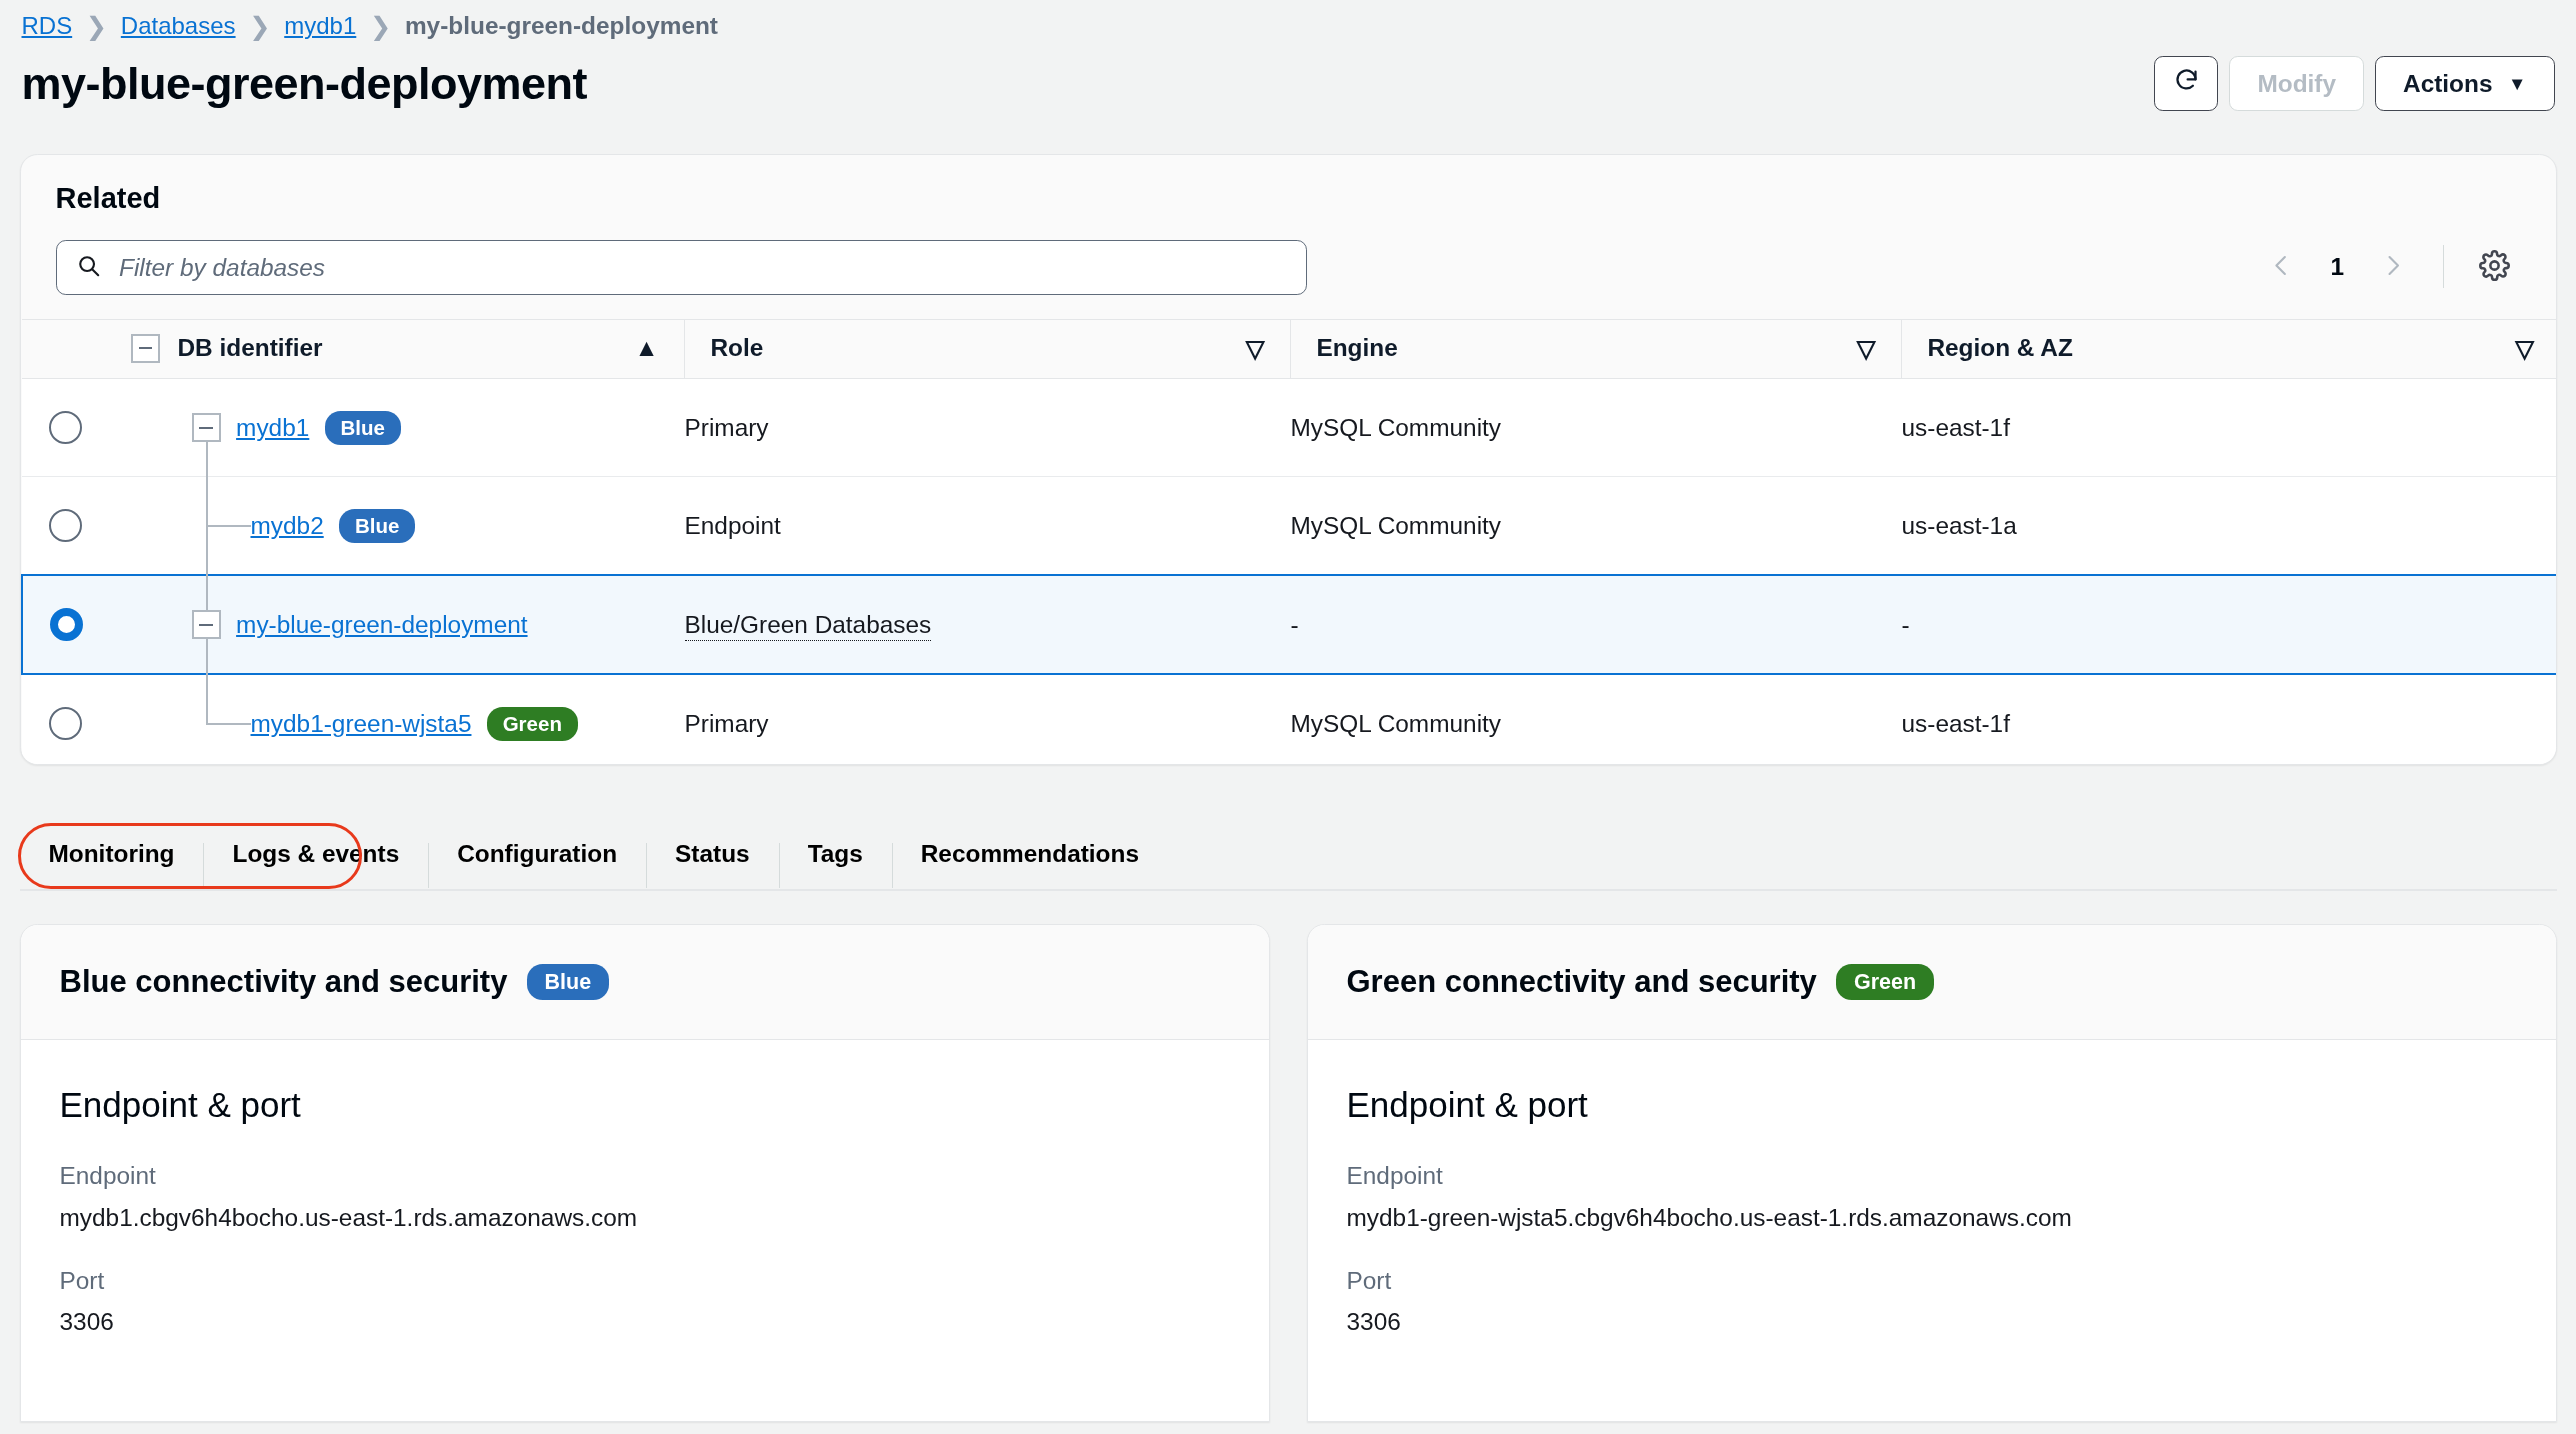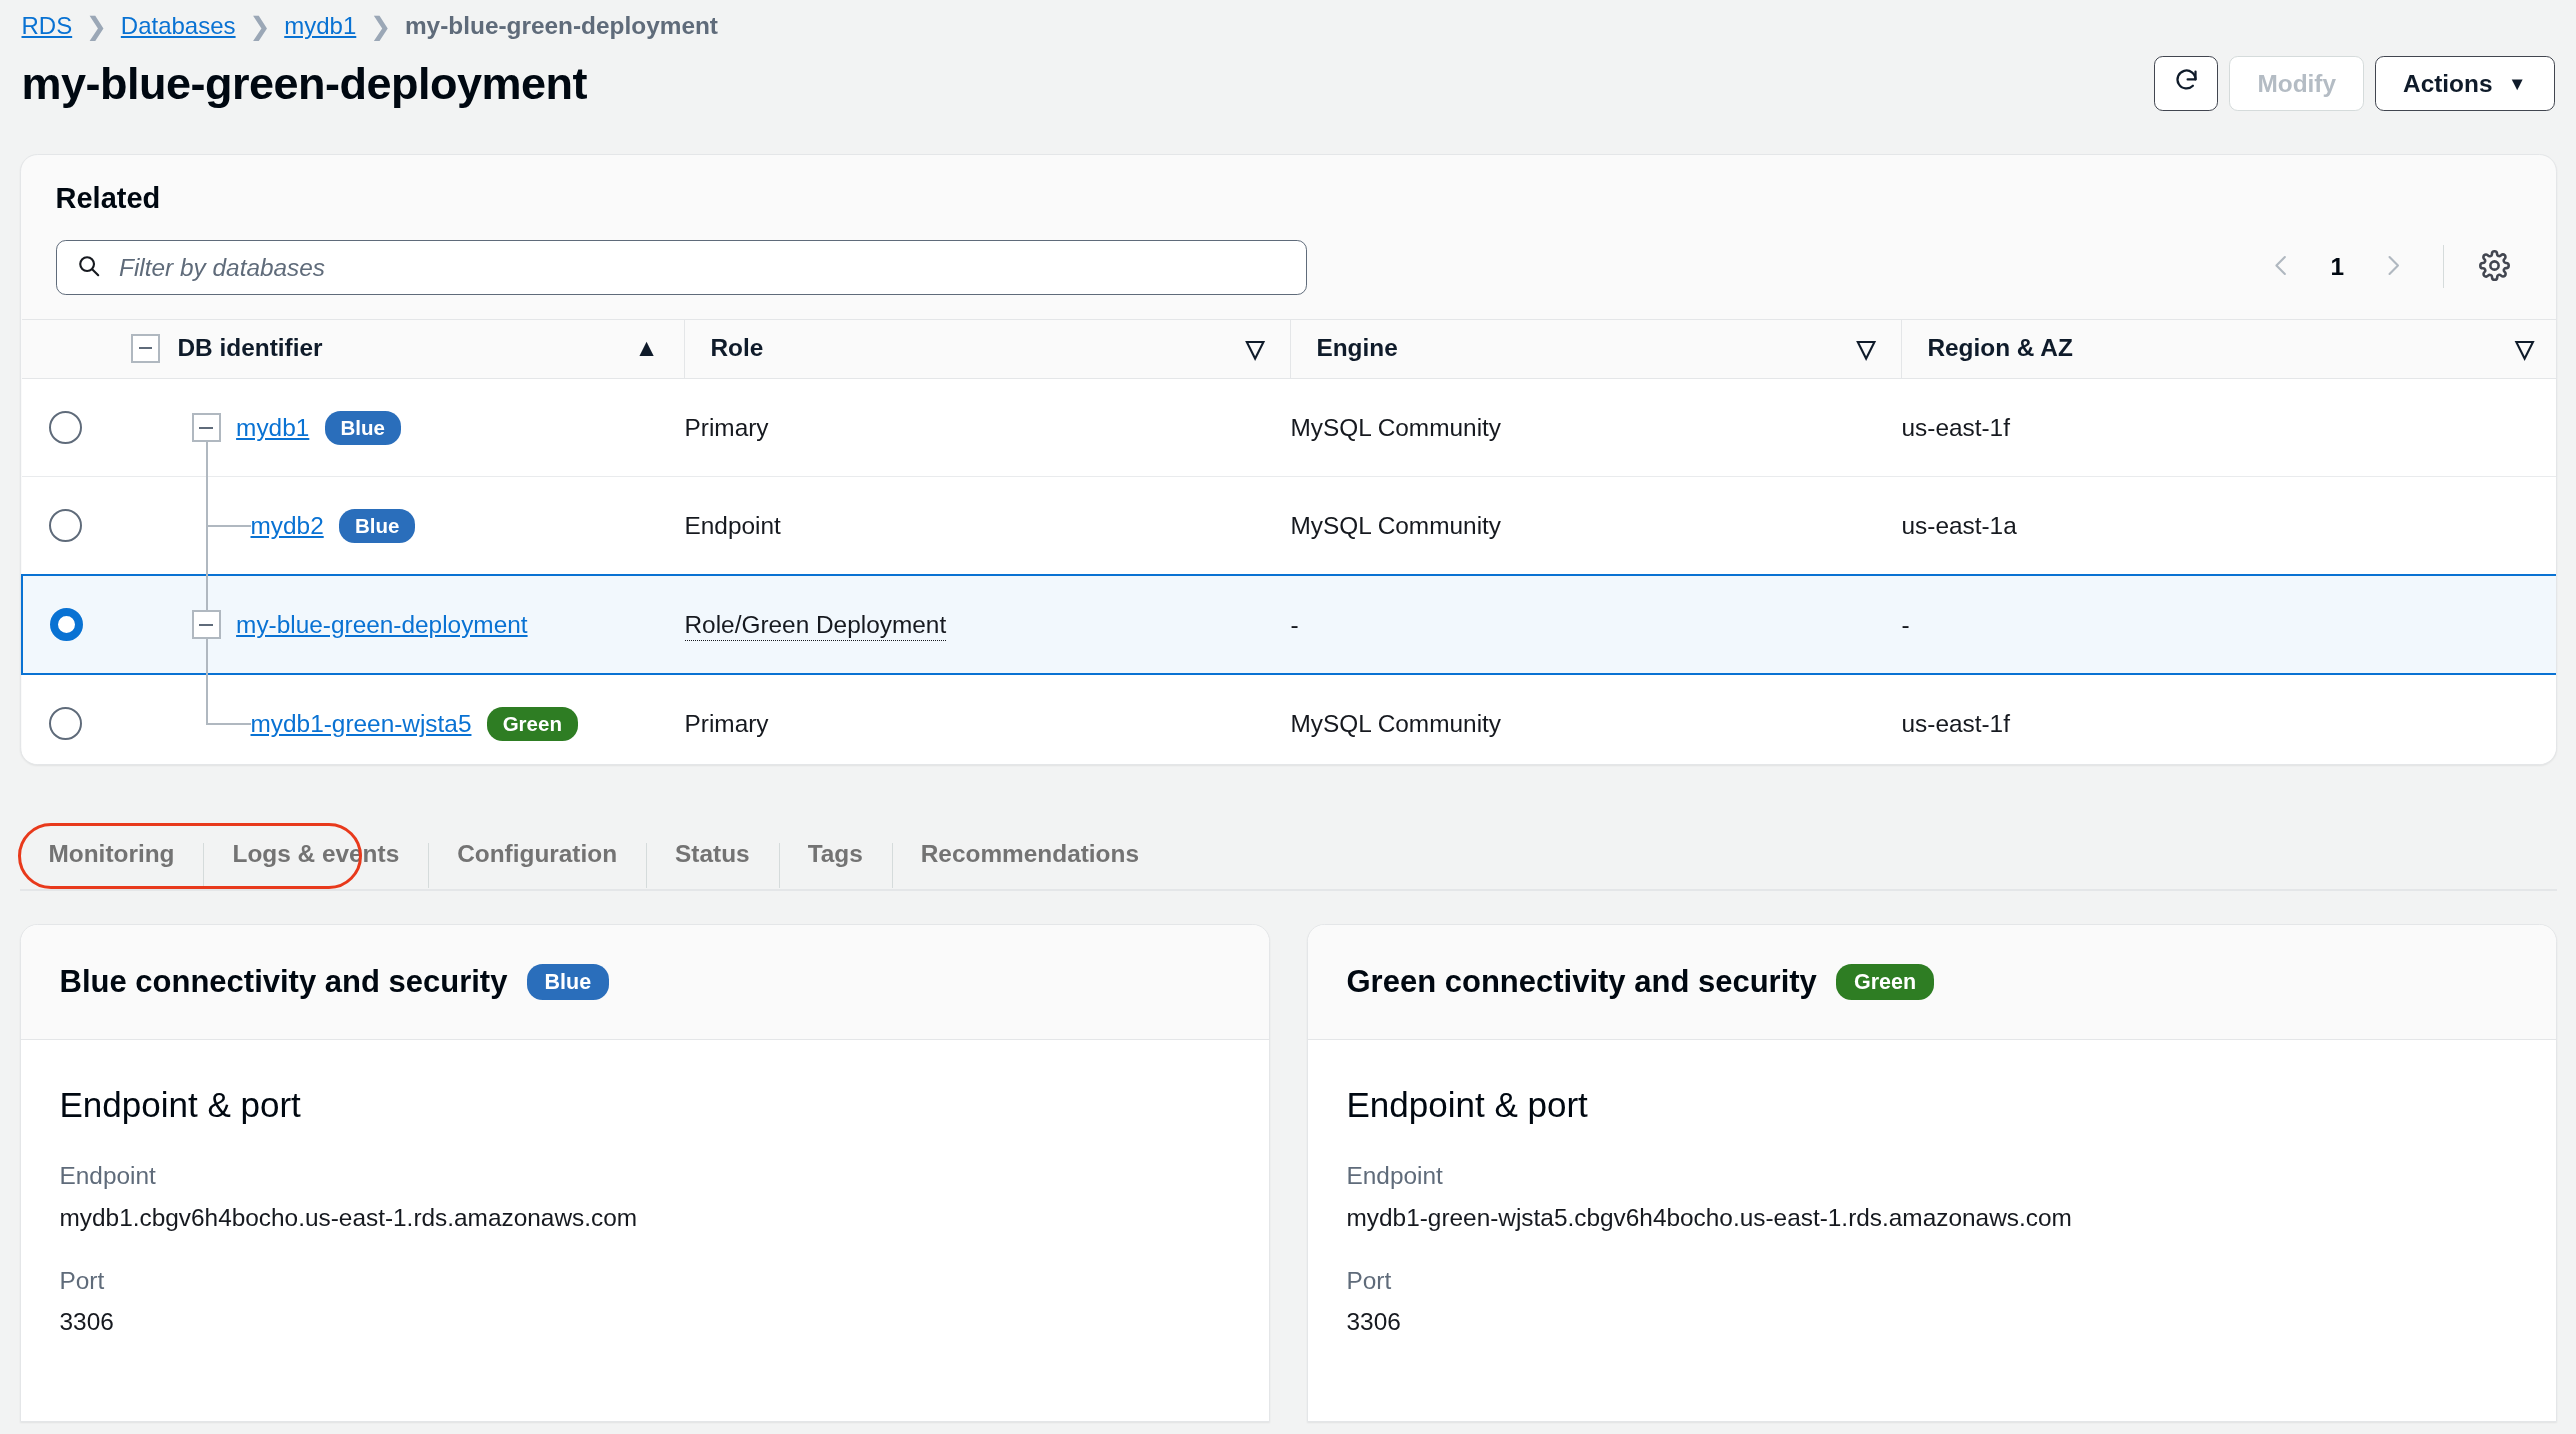--- a/index.html
+++ b/index.html
@@ -145,21 +145,21 @@
   tr.selected td:first-child { border-left: 2.9px solid #0972d3; }
   tr.selected td:last-child  { border-right: 2.9px solid #0972d3; }
   tr.selected td { border-top: 2.9px solid #0972d3; border-bottom: 2.9px solid #0972d3; }
 
   
   .tabs {
     position: absolute; left: 19.5px; top: 801px; width: 2537px; height: 90px;
     display: flex; align-items: flex-end; border-bottom: 2px solid #e4e6e8;
   }
   .tab {
-    position: relative; font-size: 24.4px; font-weight: bold; color: #737373;
+    position: relative; font-size: 24.4px; font-weight: bold; color: #000000;
     padding: 0 29px 21.5px 29px; cursor: pointer; white-space: nowrap;
   }
   .tab + .tab::before {
     content: ""; position: absolute; left: 0; top: 3.9px; width: 1px; height: 45px; background: #d5dbdb;
   }
   .tab.active { color: #0972d3; }
   .tab.active::after {
     content: ""; position: absolute; left: 7.8px; right: 7.8px; bottom: -2px; height: 4.9px; background: #424650;
   }
   .tab-annot {
@@ -344,21 +344,21 @@
             <span class="radio checked"></span>
           </td>
           <td>
             <div class="id-cell indent-0">
               <span class="vline" style="top:-49px;bottom:-49px;"></span>
               <span class="toggle"></span>
               <span class="link">my-blue-green-deployment</span>
             </div>
           </td>
           <td class="cell-pad">
-            <span class="dotted">Role/Green Deployment</span>
+            <span class="dotted">Blue/Green Databases</span>
           </td>
           <td class="cell-pad">-</td>
           <td class="cell-pad">-</td>
         </tr>
 
         <tr>
           <td>
             <span class="radio"></span>
           </td>
           <td>

